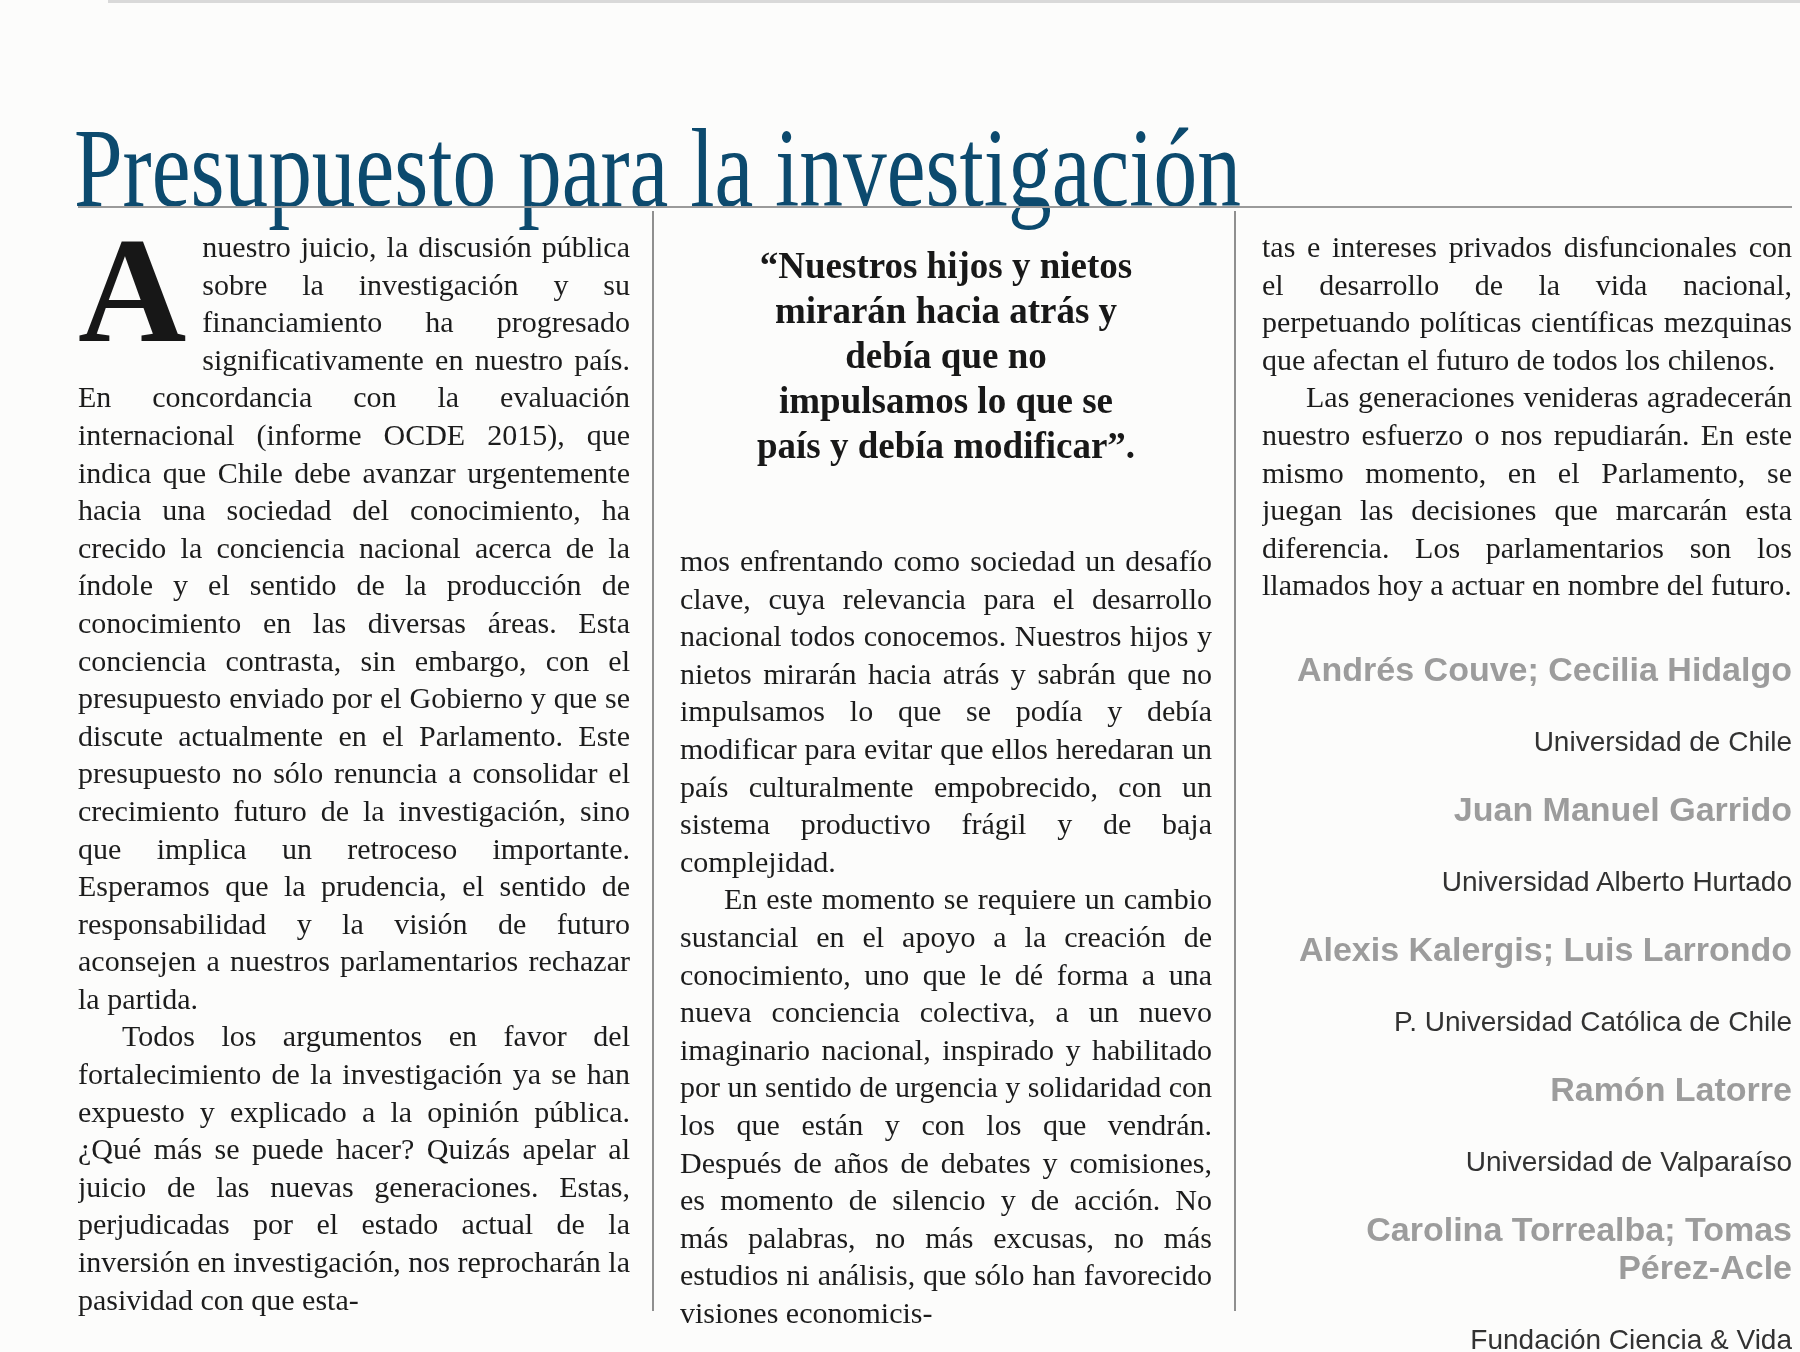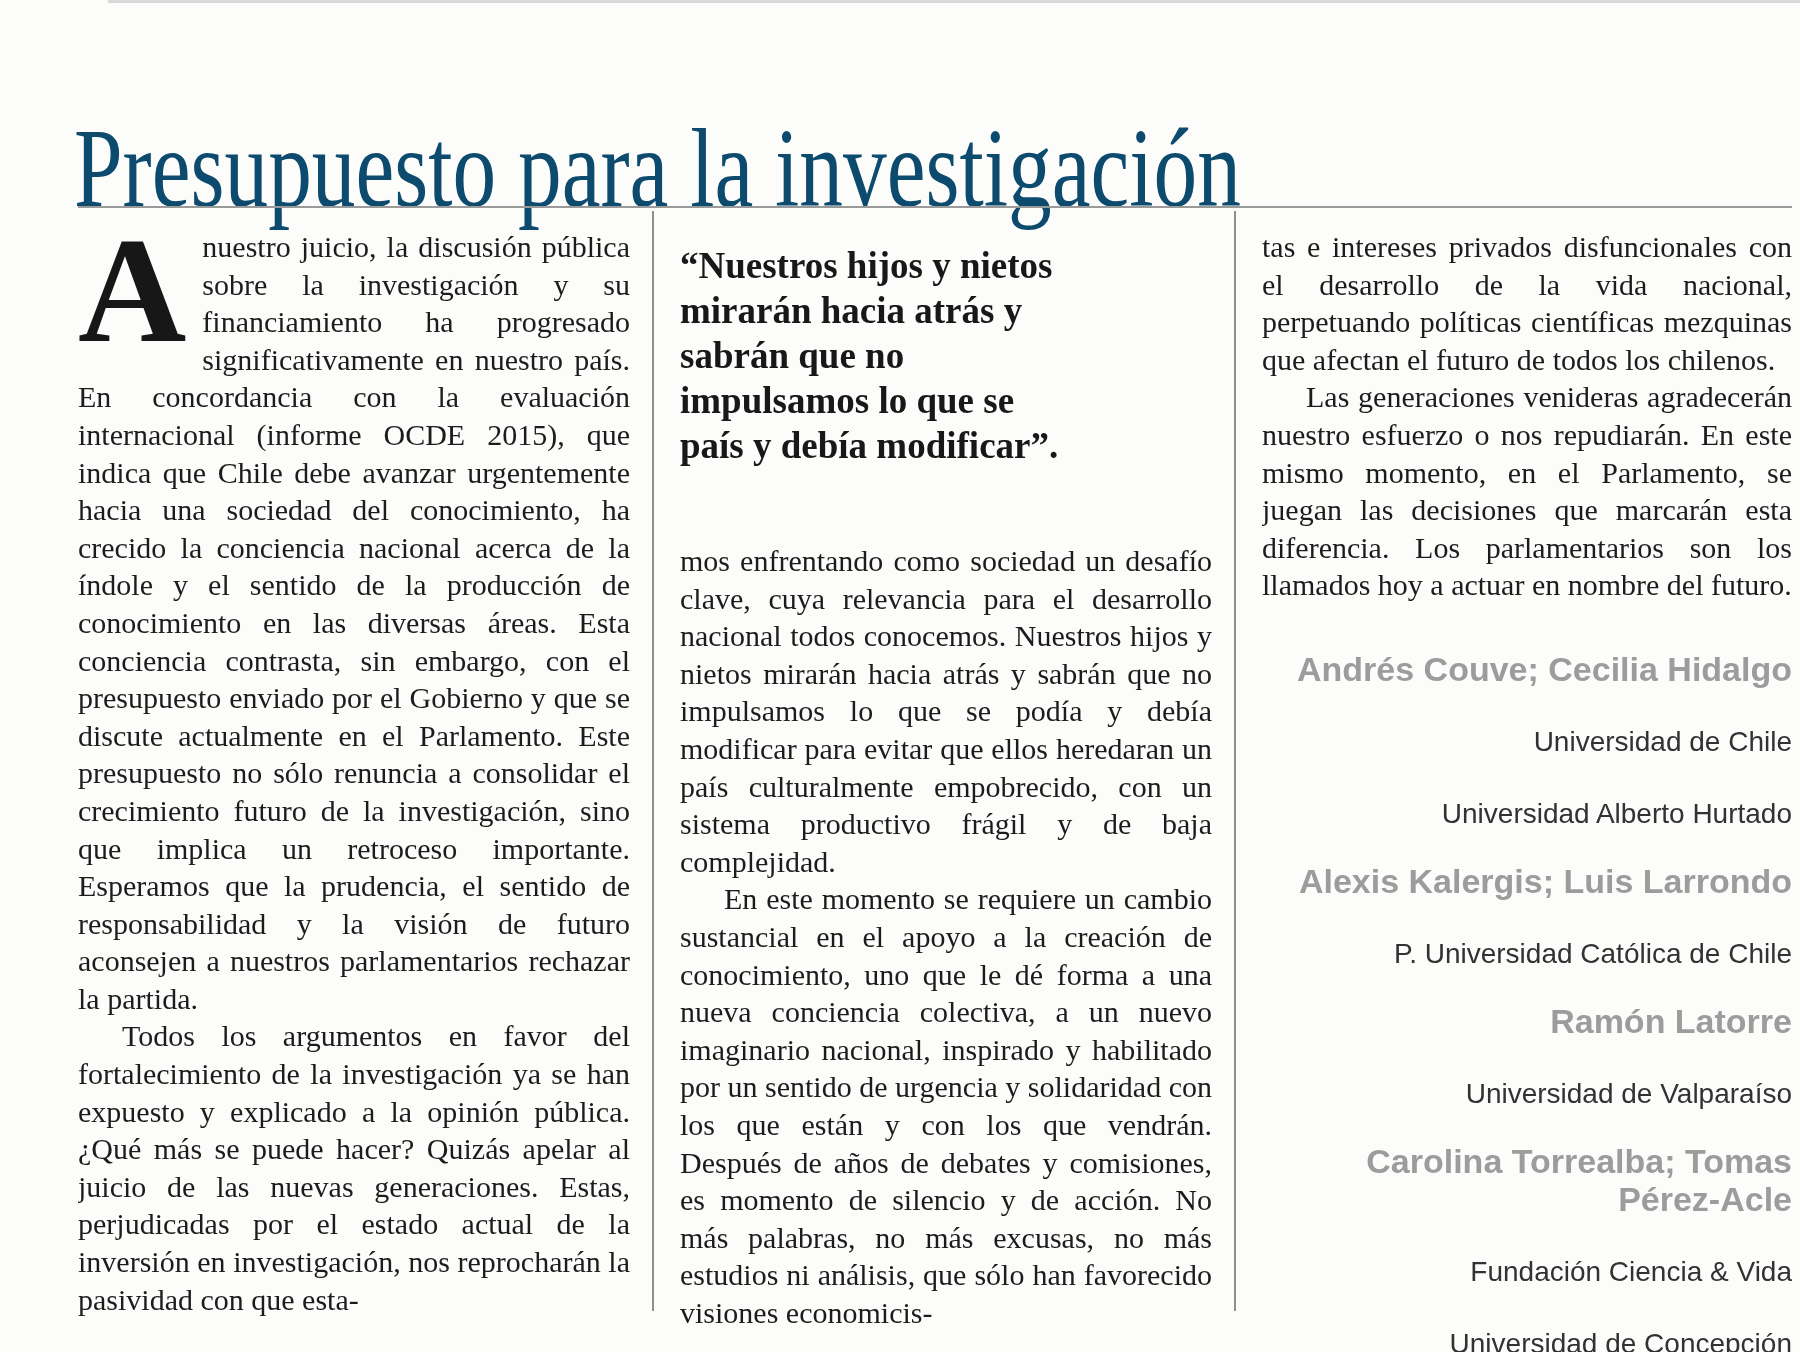--- a/index.html
+++ b/index.html
@@ -67,21 +67,21 @@
   .dropcap {
     float: left;
     font-size: 150px;
     line-height: 112px;
     font-weight: 700;
     margin: 6px 16px 0 0;
     color: #171717;
   }
 
   .pull-quote {
-    text-align: left;
+    text-align: center;
     font-weight: 700;
     font-size: 37px;
     line-height: 45px;
     color: #181818;
     margin: 0 0 74px 0;
   }
 
   .authors {
     margin-top: 46px;
     text-align: right;
@@ -124,40 +124,41 @@
     <p class="para">
       <span class="dropcap">A</span><span>nuestro juicio, la discusión pública sobre la investigación y su financiamiento ha progresado significativamente en nuestro país. En concordancia con la evaluación internacional (informe OCDE 2015), que indica que Chile debe avanzar urgentemente hacia una sociedad del conocimiento, ha crecido la conciencia nacional acerca de la índole y el sentido de la producción de conocimiento en las diversas áreas. Esta conciencia contrasta, sin embargo, con el presupuesto enviado por el Gobierno y que se discute actualmente en el Parlamento. Este presupuesto no sólo renuncia a consolidar el crecimiento futuro de la investigación, sino que implica un retroceso importante. Esperamos que la prudencia, el sentido de responsabilidad y la visión de futuro aconsejen a nuestros parlamentarios rechazar la partida.</span>
     </p>
     <p class="para para-indent">Todos los argumentos en favor del fortalecimiento de la investigación ya se han expuesto y explicado a la opinión pública. ¿Qué más se puede hacer? Quizás apelar al juicio de las nuevas generaciones. Estas, perjudicadas por el estado actual de la inversión en investigación, nos reprocharán la pasividad con que esta-</p>
   </div>
 
   <div class="col col-2">
     <div class="pull-quote">
         <span class="quote-line">“Nuestros hijos y nietos</span>
         <span class="quote-line">mirarán hacia atrás y</span>
-        <span class="quote-line">sabrán que no</span>
+        <span class="quote-line">debía que no</span>
         <span class="quote-line">impulsamos lo que se</span>
         <span class="quote-line">país y debía modificar”.</span>
       </div>
     <p class="para">mos enfrentando como sociedad un desafío clave, cuya relevancia para el desarrollo nacional todos conocemos. Nuestros hijos y nietos mirarán hacia atrás y sabrán que no impulsamos lo que se podía y debía modificar para evitar que ellos heredaran un país culturalmente empobrecido, con un sistema productivo frágil y de baja complejidad.</p>
     <p class="para para-indent">En este momento se requiere un cambio sustancial en el apoyo a la creación de conocimiento, uno que le dé forma a una nueva conciencia colectiva, a un nuevo imaginario nacional, inspirado y habilitado por un sentido de urgencia y solidaridad con los que están y con los que vendrán. Después de años de debates y comisiones, es momento de silencio y de acción. No más palabras, no más excusas, no más estudios ni análisis, que sólo han favorecido visiones economicis-</p>
   </div>
 
   <div class="col col-3">
     <p class="para">tas e intereses privados disfuncionales con el desarrollo de la vida nacional, perpetuando políticas científicas mezquinas que afectan el futuro de todos los chilenos.</p>
     <p class="para para-indent">Las generaciones venideras agradecerán nuestro esfuerzo o nos repudiarán. En este mismo momento, en el Parlamento, se juegan las decisiones que marcarán esta diferencia. Los parlamentarios son los llamados hoy a actuar en nombre del futuro.</p>
 
     <div class="authors">
 
         <div class="author-entry">
           <div class="author-name">Andrés Couve; Cecilia Hidalgo</div>
           <div class="author-affil">Universidad de Chile</div>
         </div>
 
         <div class="author-entry">
+          <div class="author-name">Juan Manuel Garrido</div>
           <div class="author-affil">Universidad Alberto Hurtado</div>
         </div>
 
         <div class="author-entry">
           <div class="author-name">Alexis Kalergis; Luis Larrondo</div>
           <div class="author-affil">P. Universidad Católica de Chile</div>
         </div>
 
         <div class="author-entry">
           <div class="author-name">Ramón Latorre</div>

